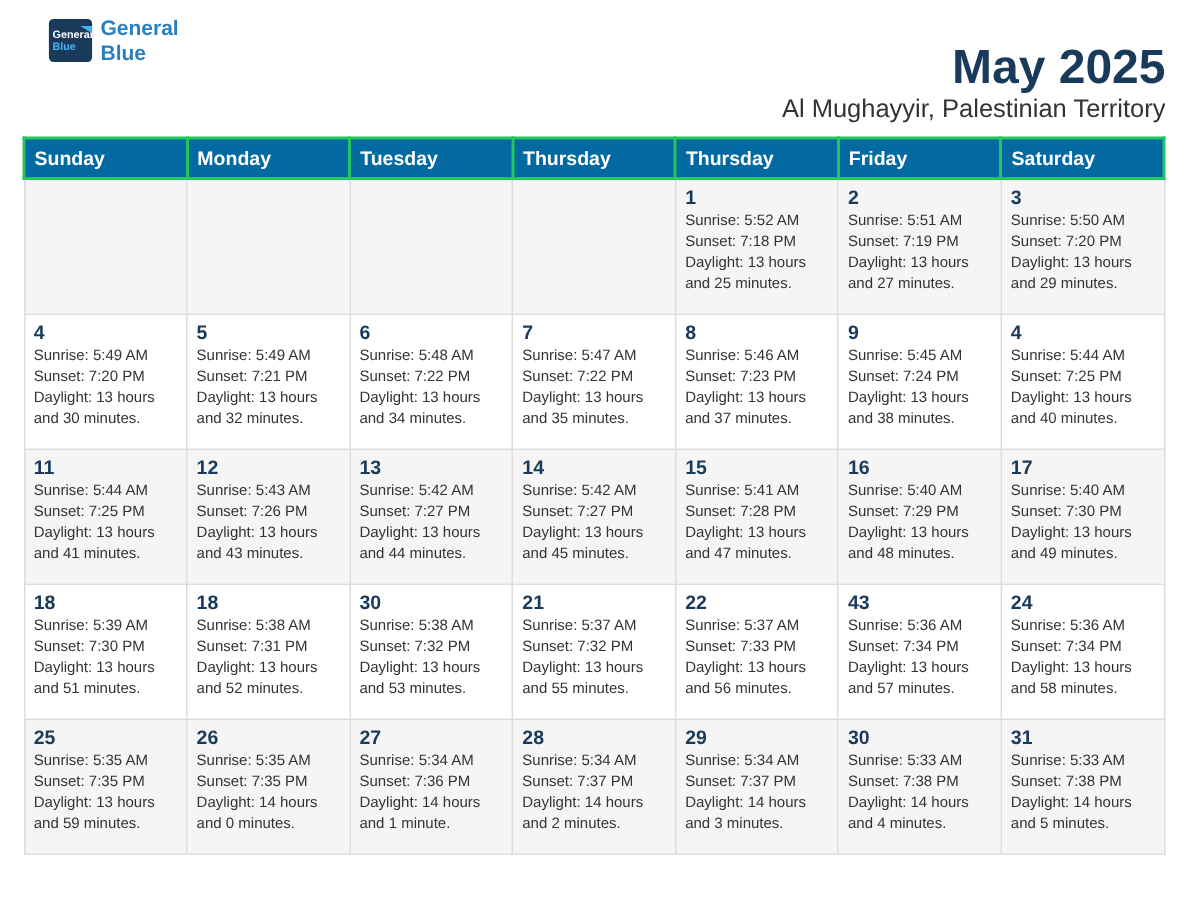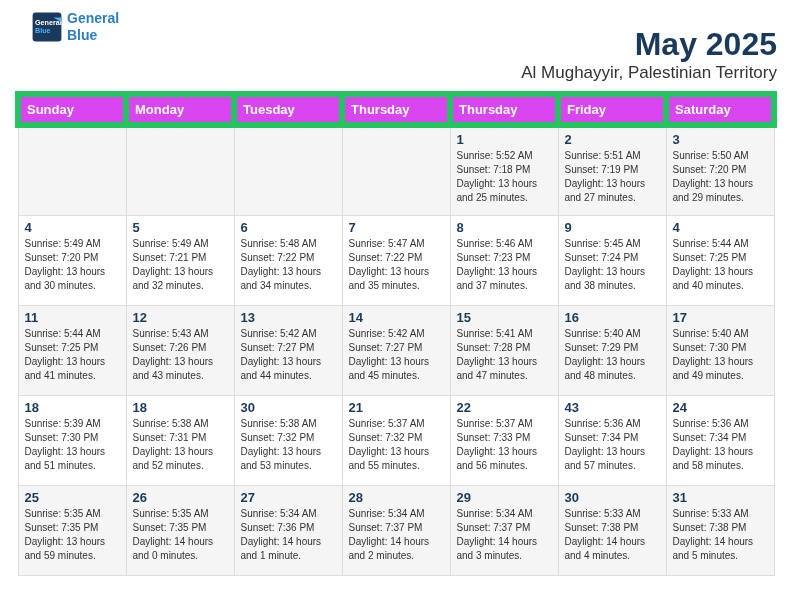--- a/index.html
+++ b/index.html
@@ -47,27 +47,27 @@
     .subtitle {
       font-size: 17px;
       color: #333;
     }
     table {
       width: 100%;
       border-collapse: collapse;
       table-layout: fixed;
     }
     thead tr th {
-      background-color: #d946ef;
+      background-color: #0369a1;
       color: #fff;
       text-align: left;
       padding: 5px 6px;
       font-size: 13px;
       font-weight: bold;
-      border: 6px solid #22c55e;
+      border: 2px solid #22c55e;
     }
     tbody tr td {
       vertical-align: top;
       padding: 4px 6px;
       border: 1px solid #ddd;
       font-size: 10.5px;
       color: #333;
       height: 90px;
     }
     tbody tr:nth-child(odd) td {

